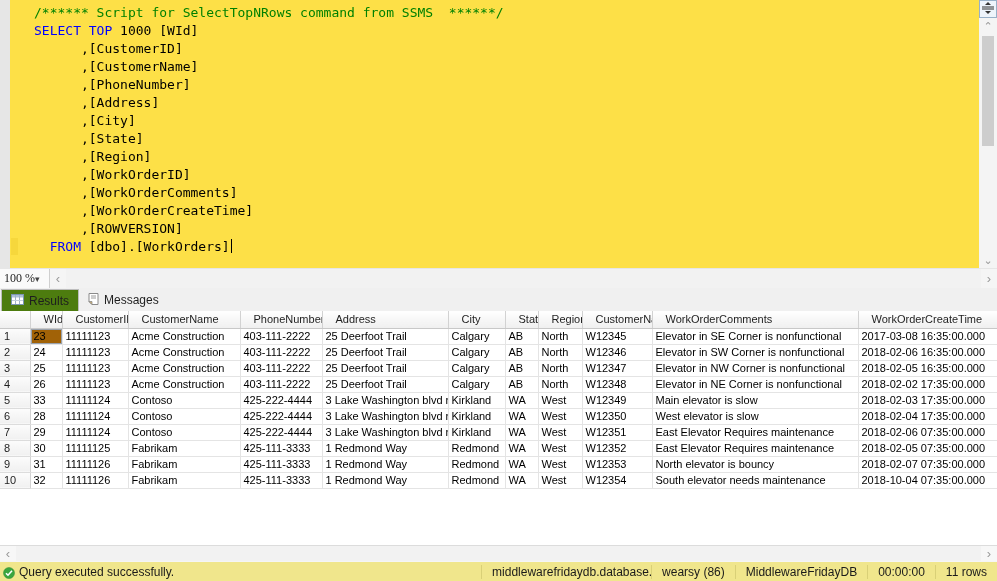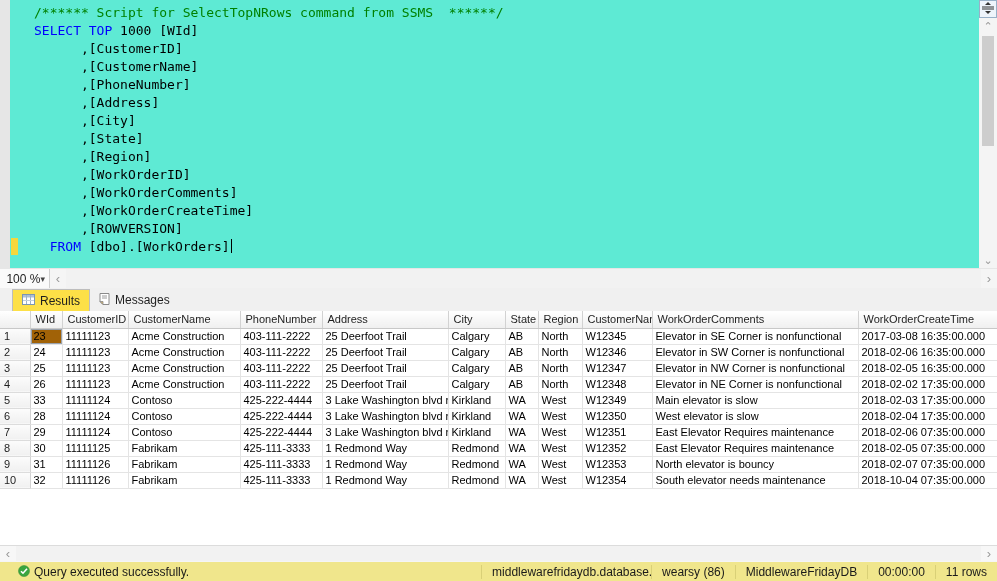--- a/index.html
+++ b/index.html
@@ -9,21 +9,21 @@
     background: #ffffff;
     position: relative;
     font-size: 12px;
     color: #000;
   }
 
   
   .editor-pane {
     position: relative;
     height: 268px;
-    background: #5eead4;
+    background: #fde047;
     overflow: hidden;
   }
   .selection-margin {
     position: absolute; left: 0; top: 0; bottom: 0; width: 10px;
     background: #e6e6e6;
   }
   .change-marker {
     position: absolute; left: 11px; width: 7px; height: 17px;
     background: #f6d73c;
   }
@@ -59,57 +59,57 @@
     position: absolute; top: 18px; left: 3px; width: 12px; height: 110px;
     background: #cdcdcd;
   }
 
   
   .editor-bottom-row {
     height: 20px; display: flex; align-items: stretch;
     background: #f5f5f5; border-top: 1px solid #e6e6e6;
   }
   .zoom-combo {
-    width: 50px; display: flex; align-items: center; justify-content: flex-end;
+    width: 50px; display: flex; align-items: center; justify-content: flex-start;
     background: #fafafa; border-right: 1px solid #cfcfcf;
-    padding: 0 4px; cursor: default;
+    padding: 0 4px; cursor: default; font-family: Liberation Serif, serif;
   }
   .zoom-combo .zoom-text { font-size: 12px; color: #1e1e1e; }
   .zoom-combo .dd-arrow { font-size: 9px; color: #444; }
   .hchevron {
     width: 16px; display: flex; align-items: center; justify-content: center;
     color: #999; font-size: 13px; user-select: none;
   }
   .htrack { flex: 1; background: #f2f2f2; }
 
   
   .tab-bar {
     height: 23px; background: #f0f0f0;
     display: flex; align-items: flex-end; padding-left: 1px;
   }
   .tab {
     height: 22px; display: flex; align-items: center; gap: 5px;
     padding: 0 9px; font-size: 12px; color: #1e1e1e; cursor: default;
   }
   .tab.active {
-    background: #fde047;
-    border: 1px solid #bdbdbd; border-bottom: none; margin-left: 11px;
+    background: #4d7c0f;
+    border: 1px solid #bdbdbd; border-bottom: none;
   }
 
   
   .grid-area { height: 234px; background: #ffffff; overflow: hidden; }
   table.results {
     border-collapse: collapse; table-layout: fixed; width: 997px;
     font-size: 11px;
   }
   table.results th {
     font-weight: normal; text-align: left;
     background: linear-gradient(#ffffff, #efefef);
     border-right: 1px solid #d2d2d2; border-bottom: 1px solid #c8c8c8;
-    height: 17px; padding: 0 5px; white-space: nowrap; overflow: hidden;
+    height: 17px; padding: 0 13px; white-space: nowrap; overflow: hidden;
     color: #1e1e1e;
   }
   table.results tbody th.rownum {
     background: linear-gradient(#fcfcfc, #f0f0f0);
     border-right: 1px solid #d2d2d2; border-bottom: 1px solid #dcdcdc;
     height: 16px; padding-left: 4px;
   }
   table.results td {
     border-right: 1px solid #e4e4e4; border-bottom: 1px solid #e4e4e4;
     height: 16px; padding: 0 3px; white-space: nowrap; overflow: hidden;
@@ -126,21 +126,21 @@
     display: flex; align-items: stretch;
   }
   .grid-hscroll .hchevron { background: #f7f7f7; }
 
   
   .status-bar {
     height: 20px; display: flex; align-items: center;
     border-top: 1px solid #f5f5f5;
     font-size: 12px; color: #1a1a1a;
   }
-  .status-left { display: flex; align-items: flex-start; gap: 4px; padding-left: 3px; margin-left: 15px; }
+  .status-left { display: flex; align-items: flex-end; gap: 4px; padding-left: 3px; }
   .status-spacer { flex: 1; }
   .status-item {
     padding: 0 10px; white-space: nowrap; border-left: 1px solid #d9d077;
     overflow: hidden;
   }
 </style>
 </head>
 <body>
 
 <div class="editor-pane">

